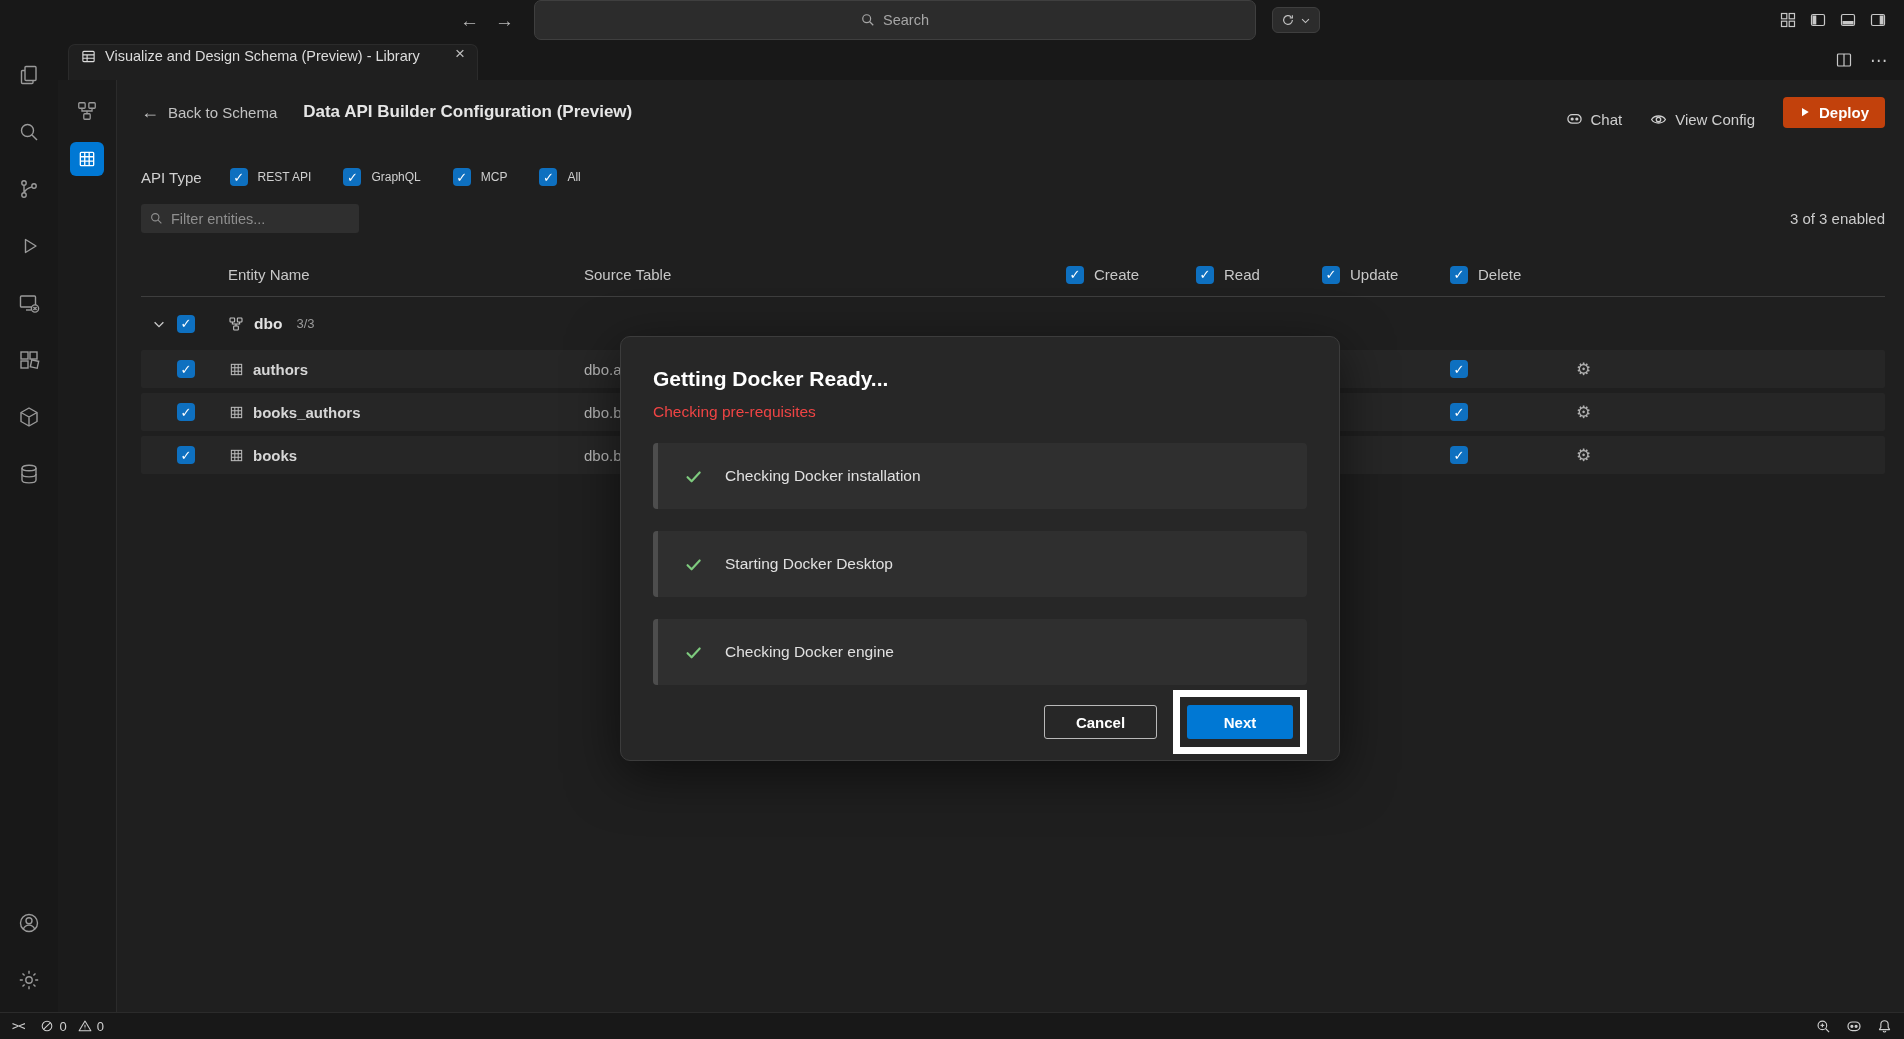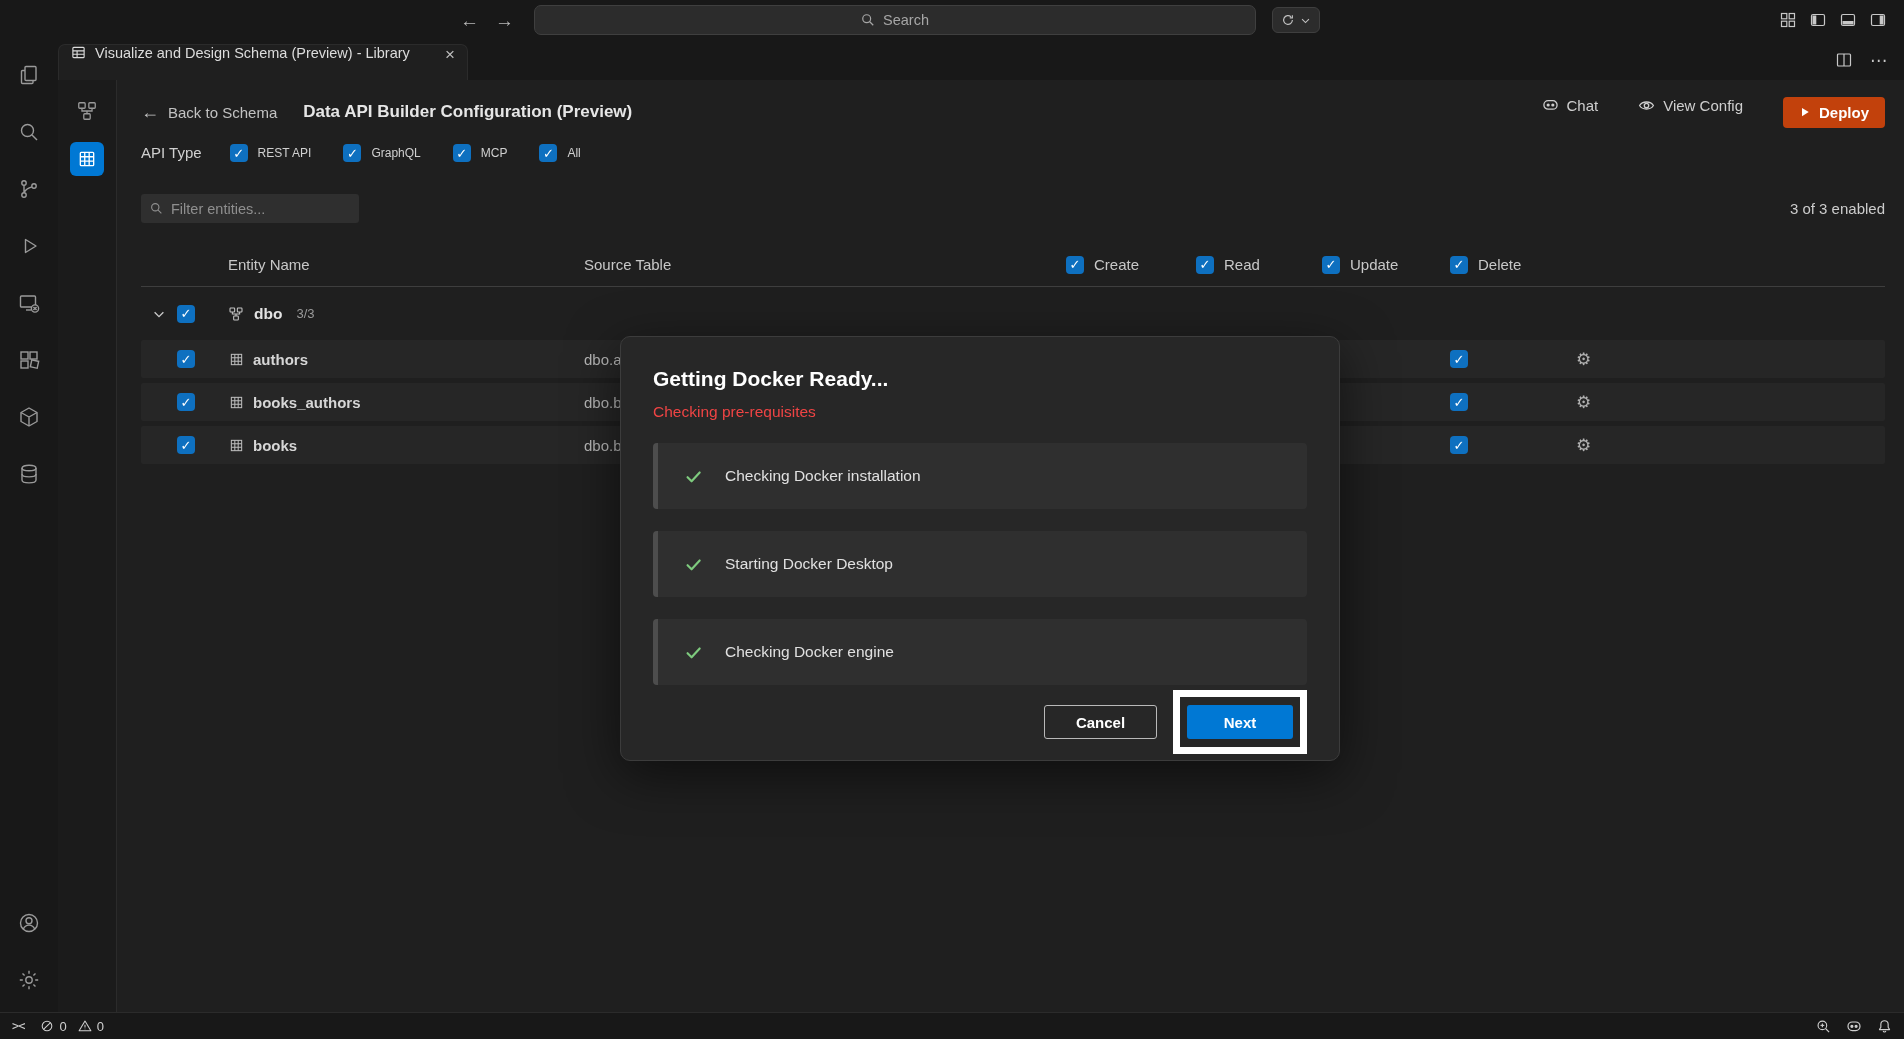--- a/index.html
+++ b/index.html
@@ -5,58 +5,58 @@
   *{margin:0;padding:0;box-sizing:border-box}
   html,body{width:1904px;height:1039px;overflow:hidden}
   body{background:#181818;font-family:"Liberation Sans","DejaVu Sans",sans-serif;color:#ccc}
   .app{position:relative;width:100%;height:100%;display:flex;flex-direction:column}
 
   
   .titlebar{height:40px;display:flex;align-items:center;background:#181818;flex:none}
   .tb-spacer{flex:1}
   .nav-arrows{display:flex;gap:16px;margin-right:20px;color:#b9b9b9;font-size:19px}
   .nav-arrows span{cursor:default;line-height:1}
-  .searchbox{width:722px;height:30px;background:#2c2c2c;border:1px solid #3f3f3f;border-radius:7px;
+  .searchbox{width:722px;height:40px;background:#2c2c2c;border:1px solid #3f3f3f;border-radius:7px;
     display:flex;align-items:center;justify-content:center;gap:8px;color:#a6a6a6;font-size:14.5px}
   .sync-btn{display:flex;align-items:center;gap:5px;margin-left:16px;color:#c0c0c0;border:1px solid #3f3f3f;
     border-radius:6px;height:26px;padding:0 8px;background:#2c2c2c}
   .tb-right{display:flex;gap:14px;align-items:center;margin-right:18px;color:#c8c8c8}
   .icon{display:inline-flex;align-items:center;justify-content:center}
 
   
   .window-body{flex:1;display:flex;min-height:0}
   .activity-bar{width:58px;background:#181818;display:flex;flex-direction:column;align-items:center;
     padding-top:6px;flex:none}
   .ab-item{width:58px;height:57px;display:flex;align-items:center;justify-content:center;color:#9a9a9a}
   .ab-bottom{margin-top:auto;display:flex;flex-direction:column;align-items:center;padding-bottom:4px}
 
   .main-col{flex:1;display:flex;flex-direction:column;min-width:0}
   .tab-strip{height:40px;background:#181818;display:flex;align-items:flex-end;flex:none}
-  .tab{width:410px;height:36px;background:#1f1f1f;display:flex;align-items:flex-start;padding:0 12px;gap:9px;
-    border-radius:7px 7px 0 0;border:1px solid #2b2b2b;border-bottom:none;color:#dcdcdc;font-size:14.5px}
+  .tab{width:410px;height:36px;background:#1f1f1f;display:flex;align-items:flex-end;padding:16px 12px;gap:9px;
+    margin-left:10px;border-radius:7px 7px 0 0;border:1px solid #2b2b2b;border-bottom:none;color:#dcdcdc;font-size:14.5px}
   .tab-title{flex:1;white-space:nowrap;overflow:hidden;text-overflow:ellipsis}
   .tab-close{color:#bdbdbd;font-size:17px}
   .tab-actions{margin-left:auto;display:flex;gap:18px;align-items:center;padding-right:16px;height:100%;color:#c8c8c8}
 
   .editor-row{flex:1;display:flex;min-height:0;background:#1f1f1f}
   .side-toolbar{width:59px;background:#1b1b1b;border-right:1px solid #2b2b2b;display:flex;flex-direction:column;
     align-items:center;padding-top:14px;gap:14px;flex:none}
   .tool-tile{width:34px;height:34px;border-radius:6px;display:flex;align-items:center;justify-content:center;color:#9a9a9a}
   .tool-tile.active{background:#0078d4;color:#fff}
 
   .editor{flex:1;padding:0 19px 0 24px;position:relative;overflow:hidden;background:#1f1f1f}
   .page-header{height:56px;display:flex;align-items:center;gap:26px;padding-top:8px}
   .back-link{display:flex;align-items:center;gap:9px;color:#c2c2c2;font-size:15px}
   .page-title{font-size:17px;font-weight:bold;color:#e6e6e6}
-  .header-actions{margin-left:auto;display:flex;align-items:flex-start;gap:40px}
+  .header-actions{margin-left:auto;display:flex;align-items:flex-end;gap:28px}
   .action-link{display:flex;gap:8px;align-items:center;color:#cfcfcf;font-size:15px;background:none;border:none}
   .deploy-btn{background:#c2410c;color:#fff;height:31px;padding:0 16px;border-radius:4px;display:flex;
     align-items:center;gap:8px;font-size:15px;font-weight:600;border:none}
 
-  .api-row{display:flex;align-items:flex-start;margin-top:8px;height:32px}
+  .api-row{display:flex;align-items:flex-end;margin-top:18px;height:32px}
   .api-label{font-size:15px;color:#d0d0d0;margin-right:28px}
   .api-opt{display:flex;align-items:center;gap:10px;margin-right:32px;font-size:12px;color:#d0d0d0}
 
   .cb{width:18px;height:18px;border-radius:4px;background:#0e70c0;display:inline-flex;align-items:center;
     justify-content:center;color:#fff;font-size:13px;font-weight:bold;flex:none}
   .cb::after{content:"\2713"}
 
   .filter-row{display:flex;align-items:center;margin-top:18px}
   .filter-input-wrap{width:218px;height:29px;background:#2f2f2f;border-radius:3px;display:flex;align-items:center;
     padding:0 9px;gap:8px;color:#8f8f8f}

